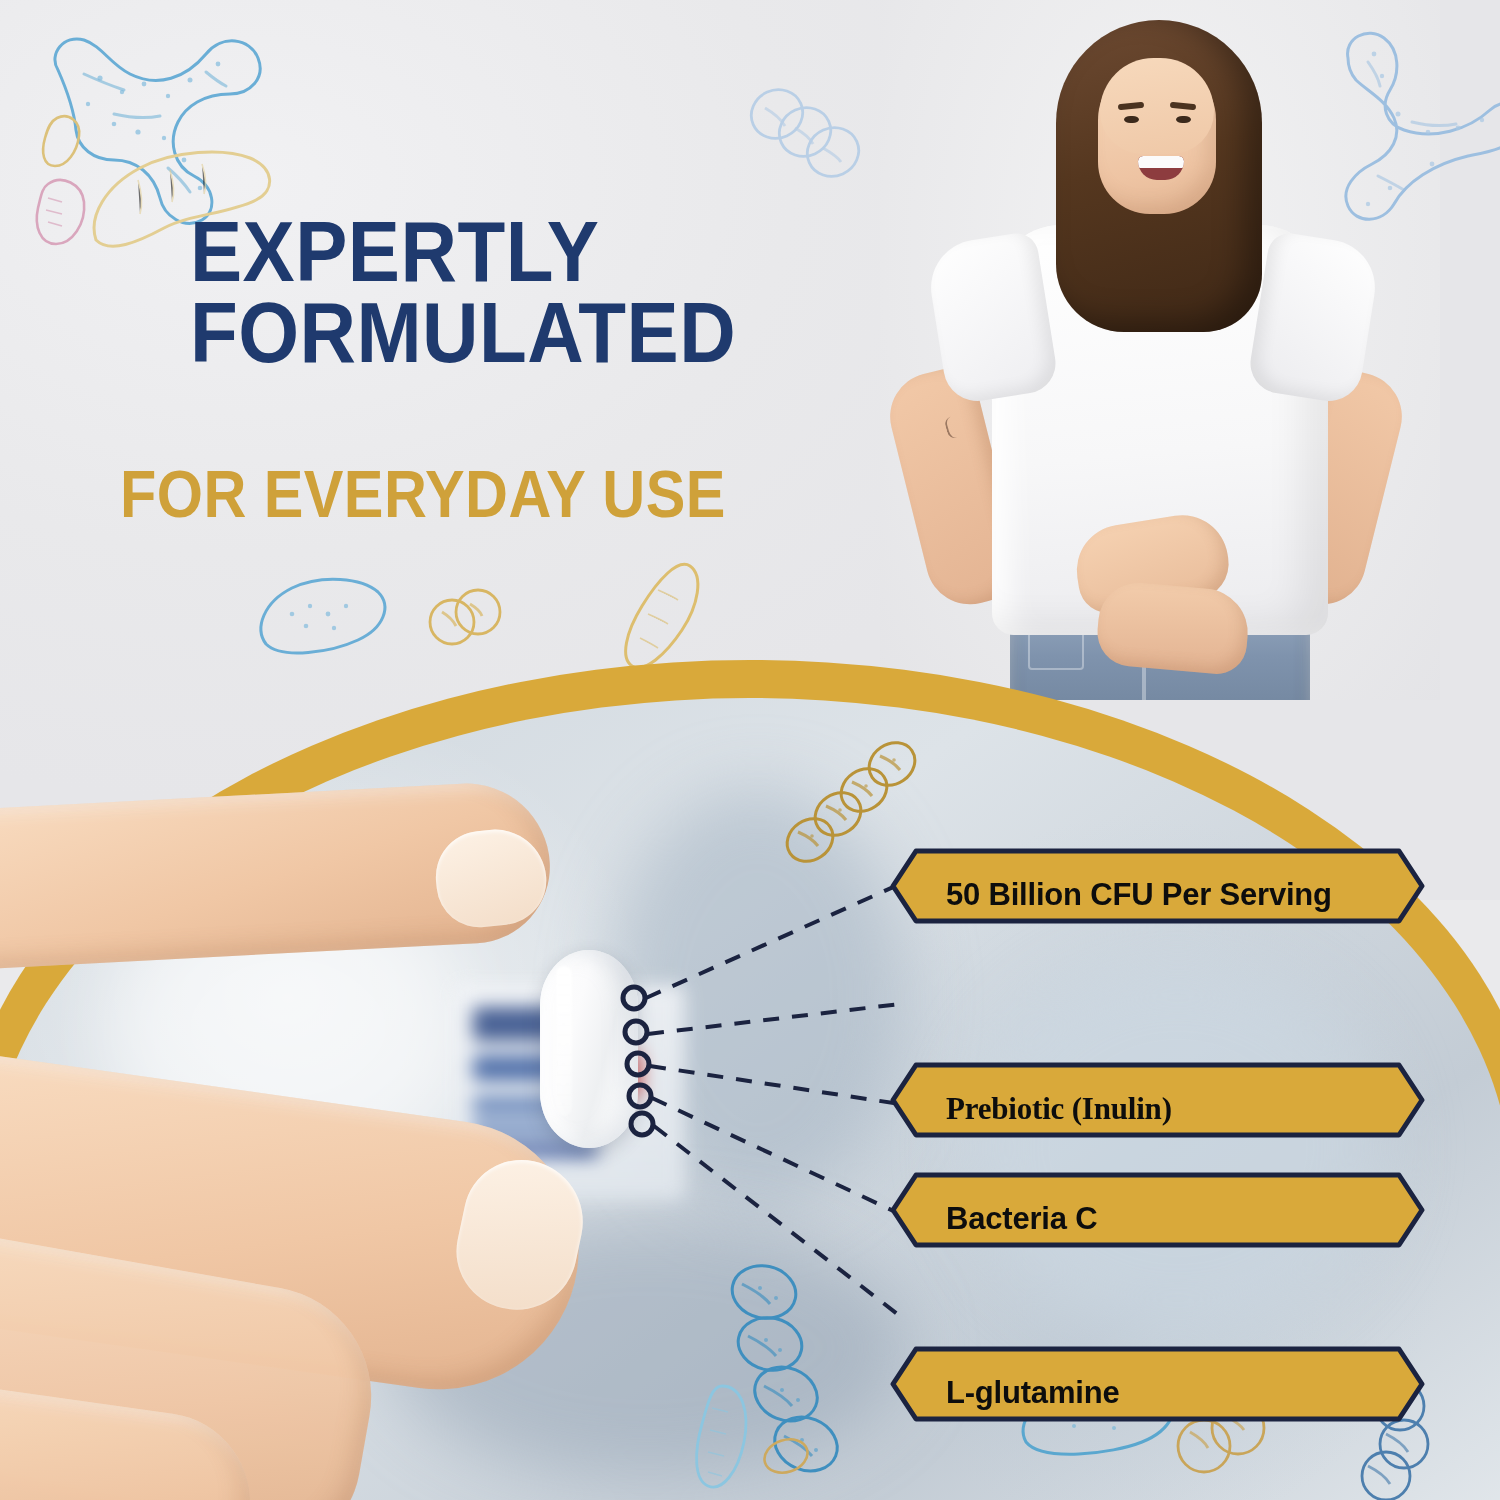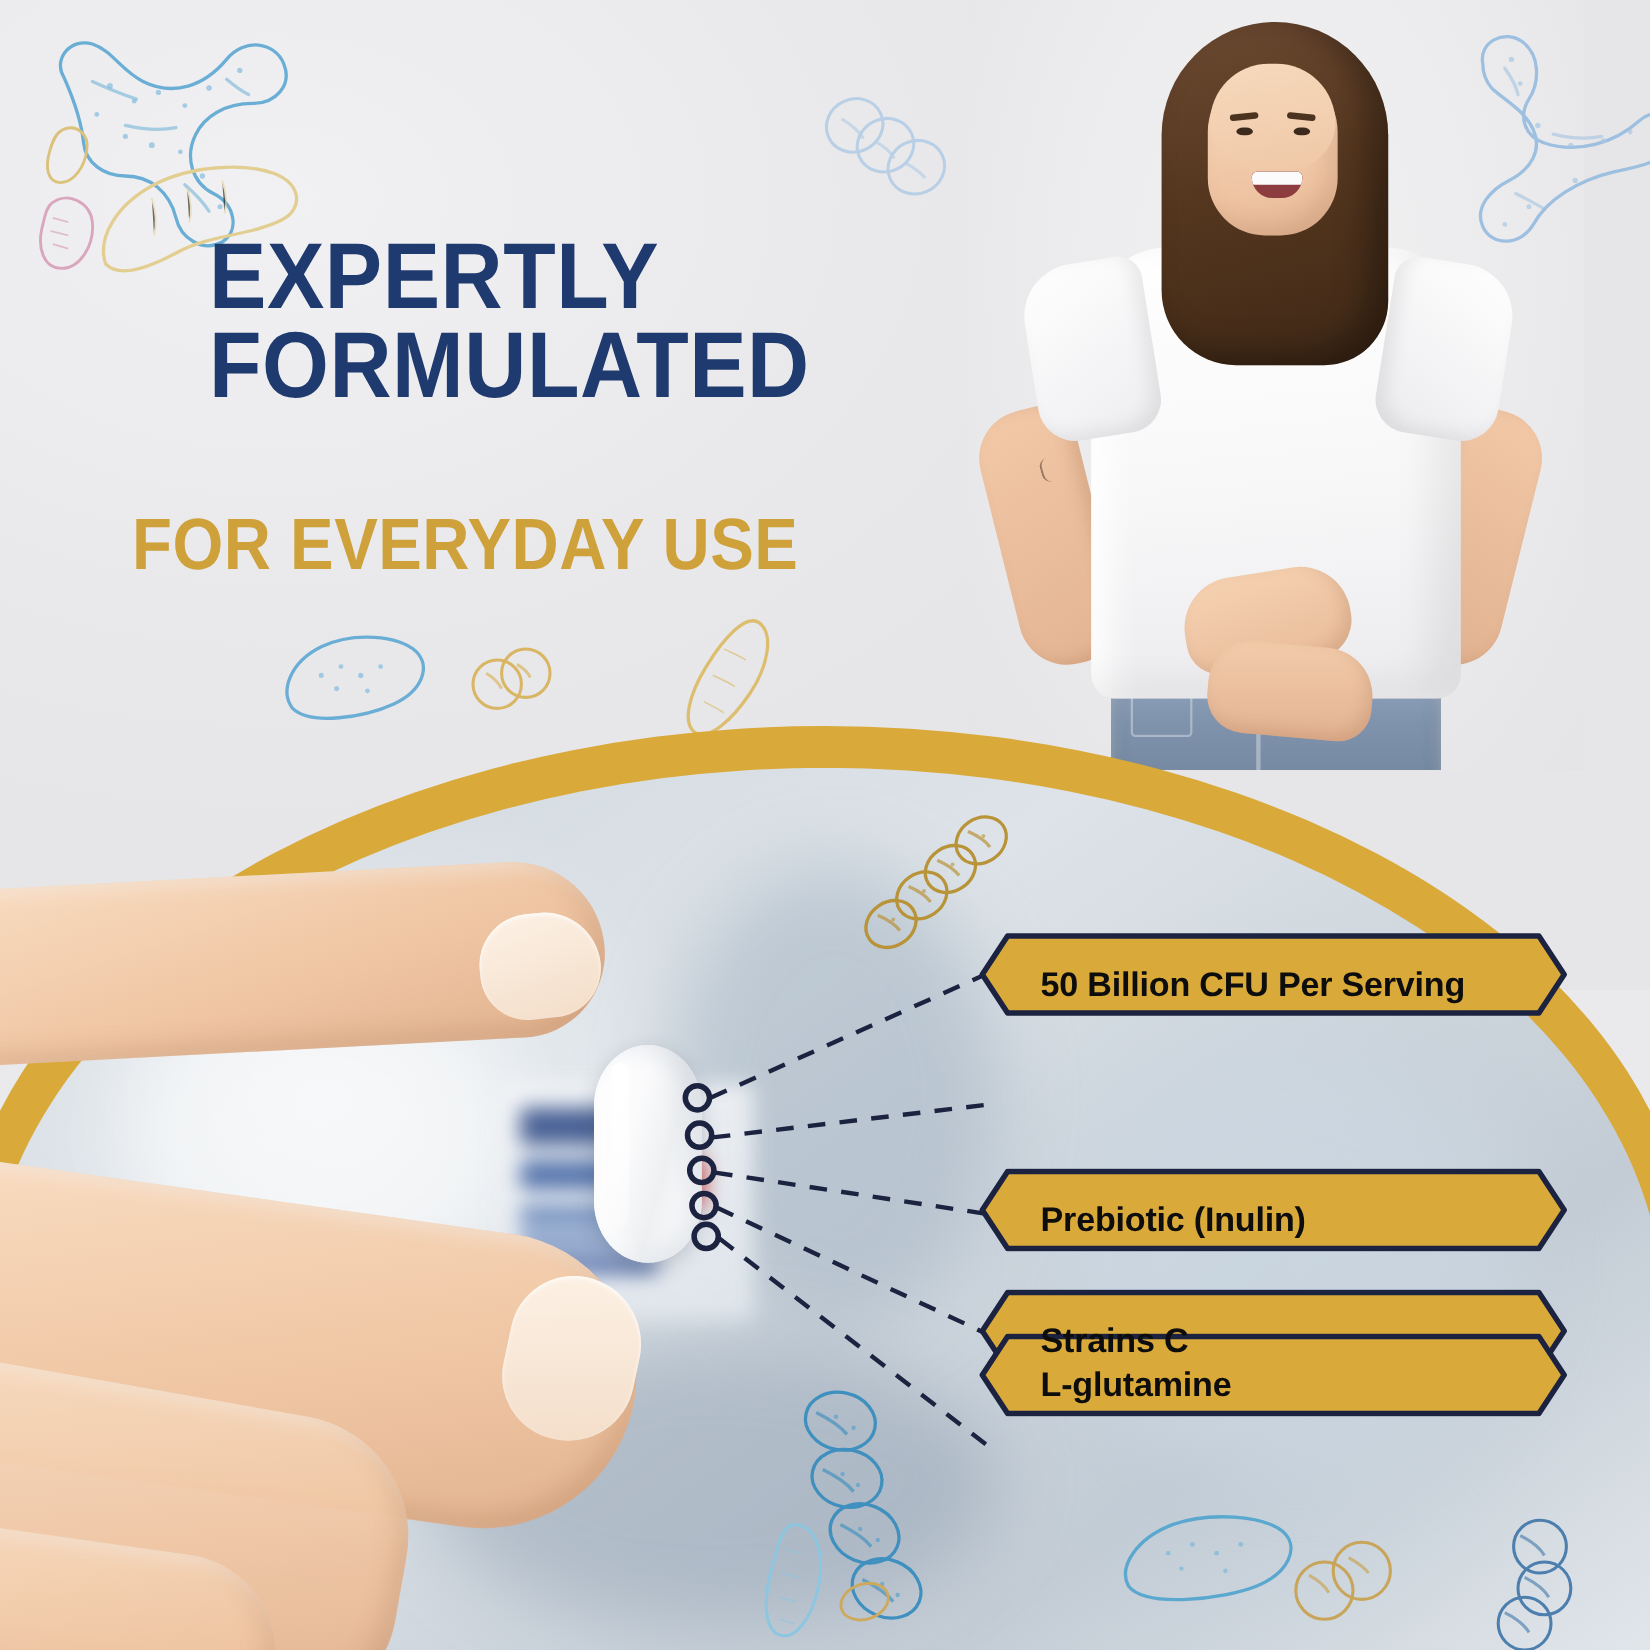--- a/index.html
+++ b/index.html
@@ -471,34 +471,34 @@
   </svg>
 
   <div class="banner" style="left:890px; top:848px;">
     <svg width="535" height="76" viewBox="0 0 535 76">
       <polygon points="26,3 509,3 532,38 509,73 26,73 3,38" fill="#d9a93a" stroke="#1b2340" stroke-width="5" stroke-linejoin="round"></polygon>
     </svg>
     <span>50 Billion CFU Per Serving</span>
   </div>
 
 
-  <div class="banner" style="left:890px; top:1062px;">
+  <div class="banner" style="left:890px; top:1062px;font-family:Liberation Serif, serif;">
     <svg width="535" height="76" viewBox="0 0 535 76">
       <polygon points="26,3 509,3 532,38 509,73 26,73 3,38" fill="#d9a93a" stroke="#1b2340" stroke-width="5" stroke-linejoin="round"></polygon>
     </svg>
     <span>Prebiotic (Inulin)</span>
   </div>
 
   <div class="banner" style="left:890px; top:1172px;">
     <svg width="535" height="76" viewBox="0 0 535 76">
       <polygon points="26,3 509,3 532,38 509,73 26,73 3,38" fill="#d9a93a" stroke="#1b2340" stroke-width="5" stroke-linejoin="round"></polygon>
     </svg>
-    <span>Strains C</span>
-  </div>
-
-  <div class="banner" style="left:890px; top:1212px;">
+    <span>Bacteria C</span>
+  </div>
+
+  <div class="banner" style="left:890px; top:1346px;">
     <svg width="535" height="76" viewBox="0 0 535 76">
       <polygon points="26,3 509,3 532,38 509,73 26,73 3,38" fill="#d9a93a" stroke="#1b2340" stroke-width="5" stroke-linejoin="round"></polygon>
     </svg>
     <span>L-glutamine</span>
   </div>
 
 </div>
 
 </body></html>

